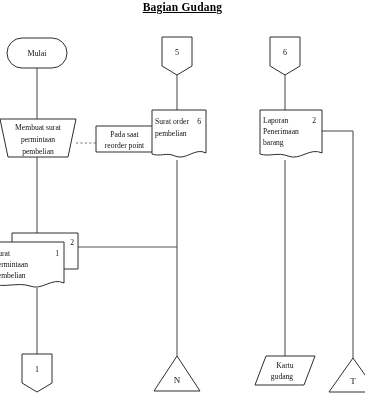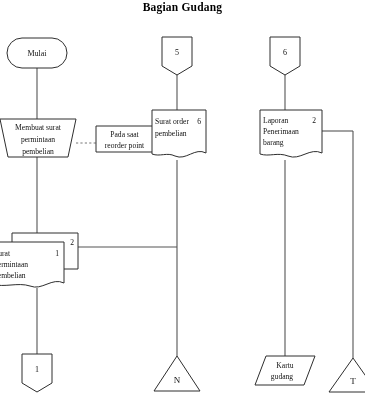--- a/index.html
+++ b/index.html
@@ -25,20 +25,21 @@
   }
   .diagram-title {
     position: absolute;
     left: 0;
     top: 1px;
     width: 365px;
     text-align: center;
     font-family: "Liberation Serif", "DejaVu Serif", serif;
     font-size: 11.5px;
     font-weight: bold;
+    text-decoration: underline;
     letter-spacing: 0.2px;
     color: #000000;
   }
   svg#flow-svg {
     position: absolute;
     left: 0;
     top: 0;
     width: 365px;
     height: 403px;
     display: block;

